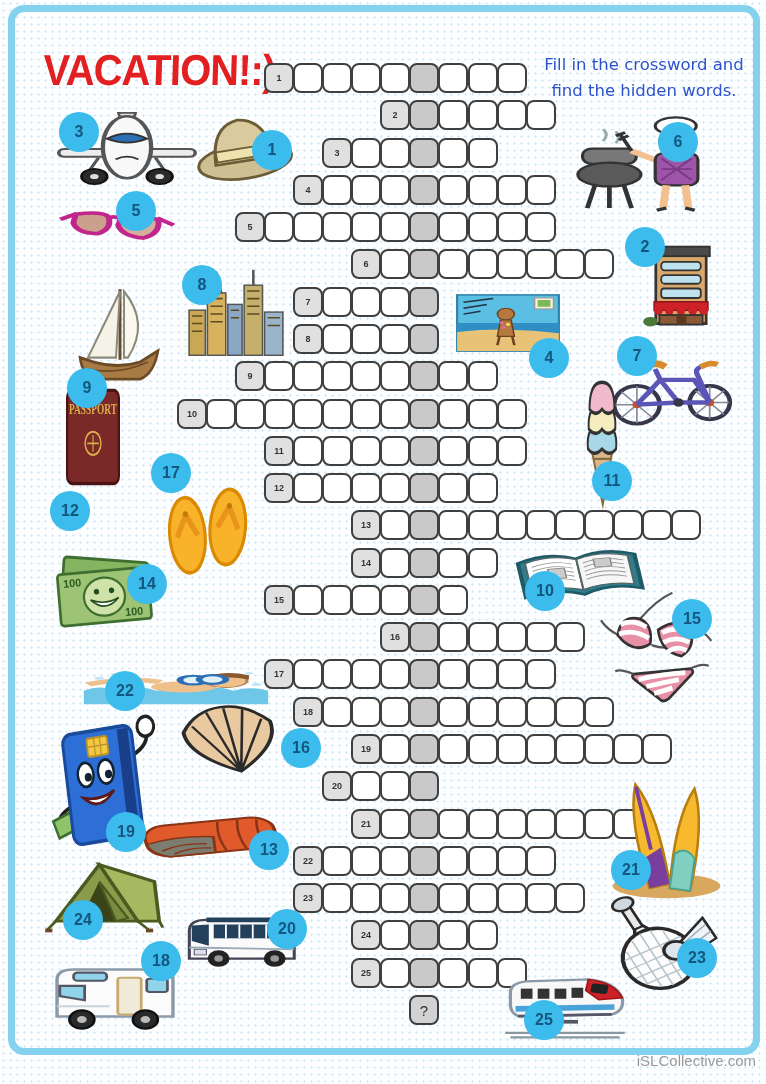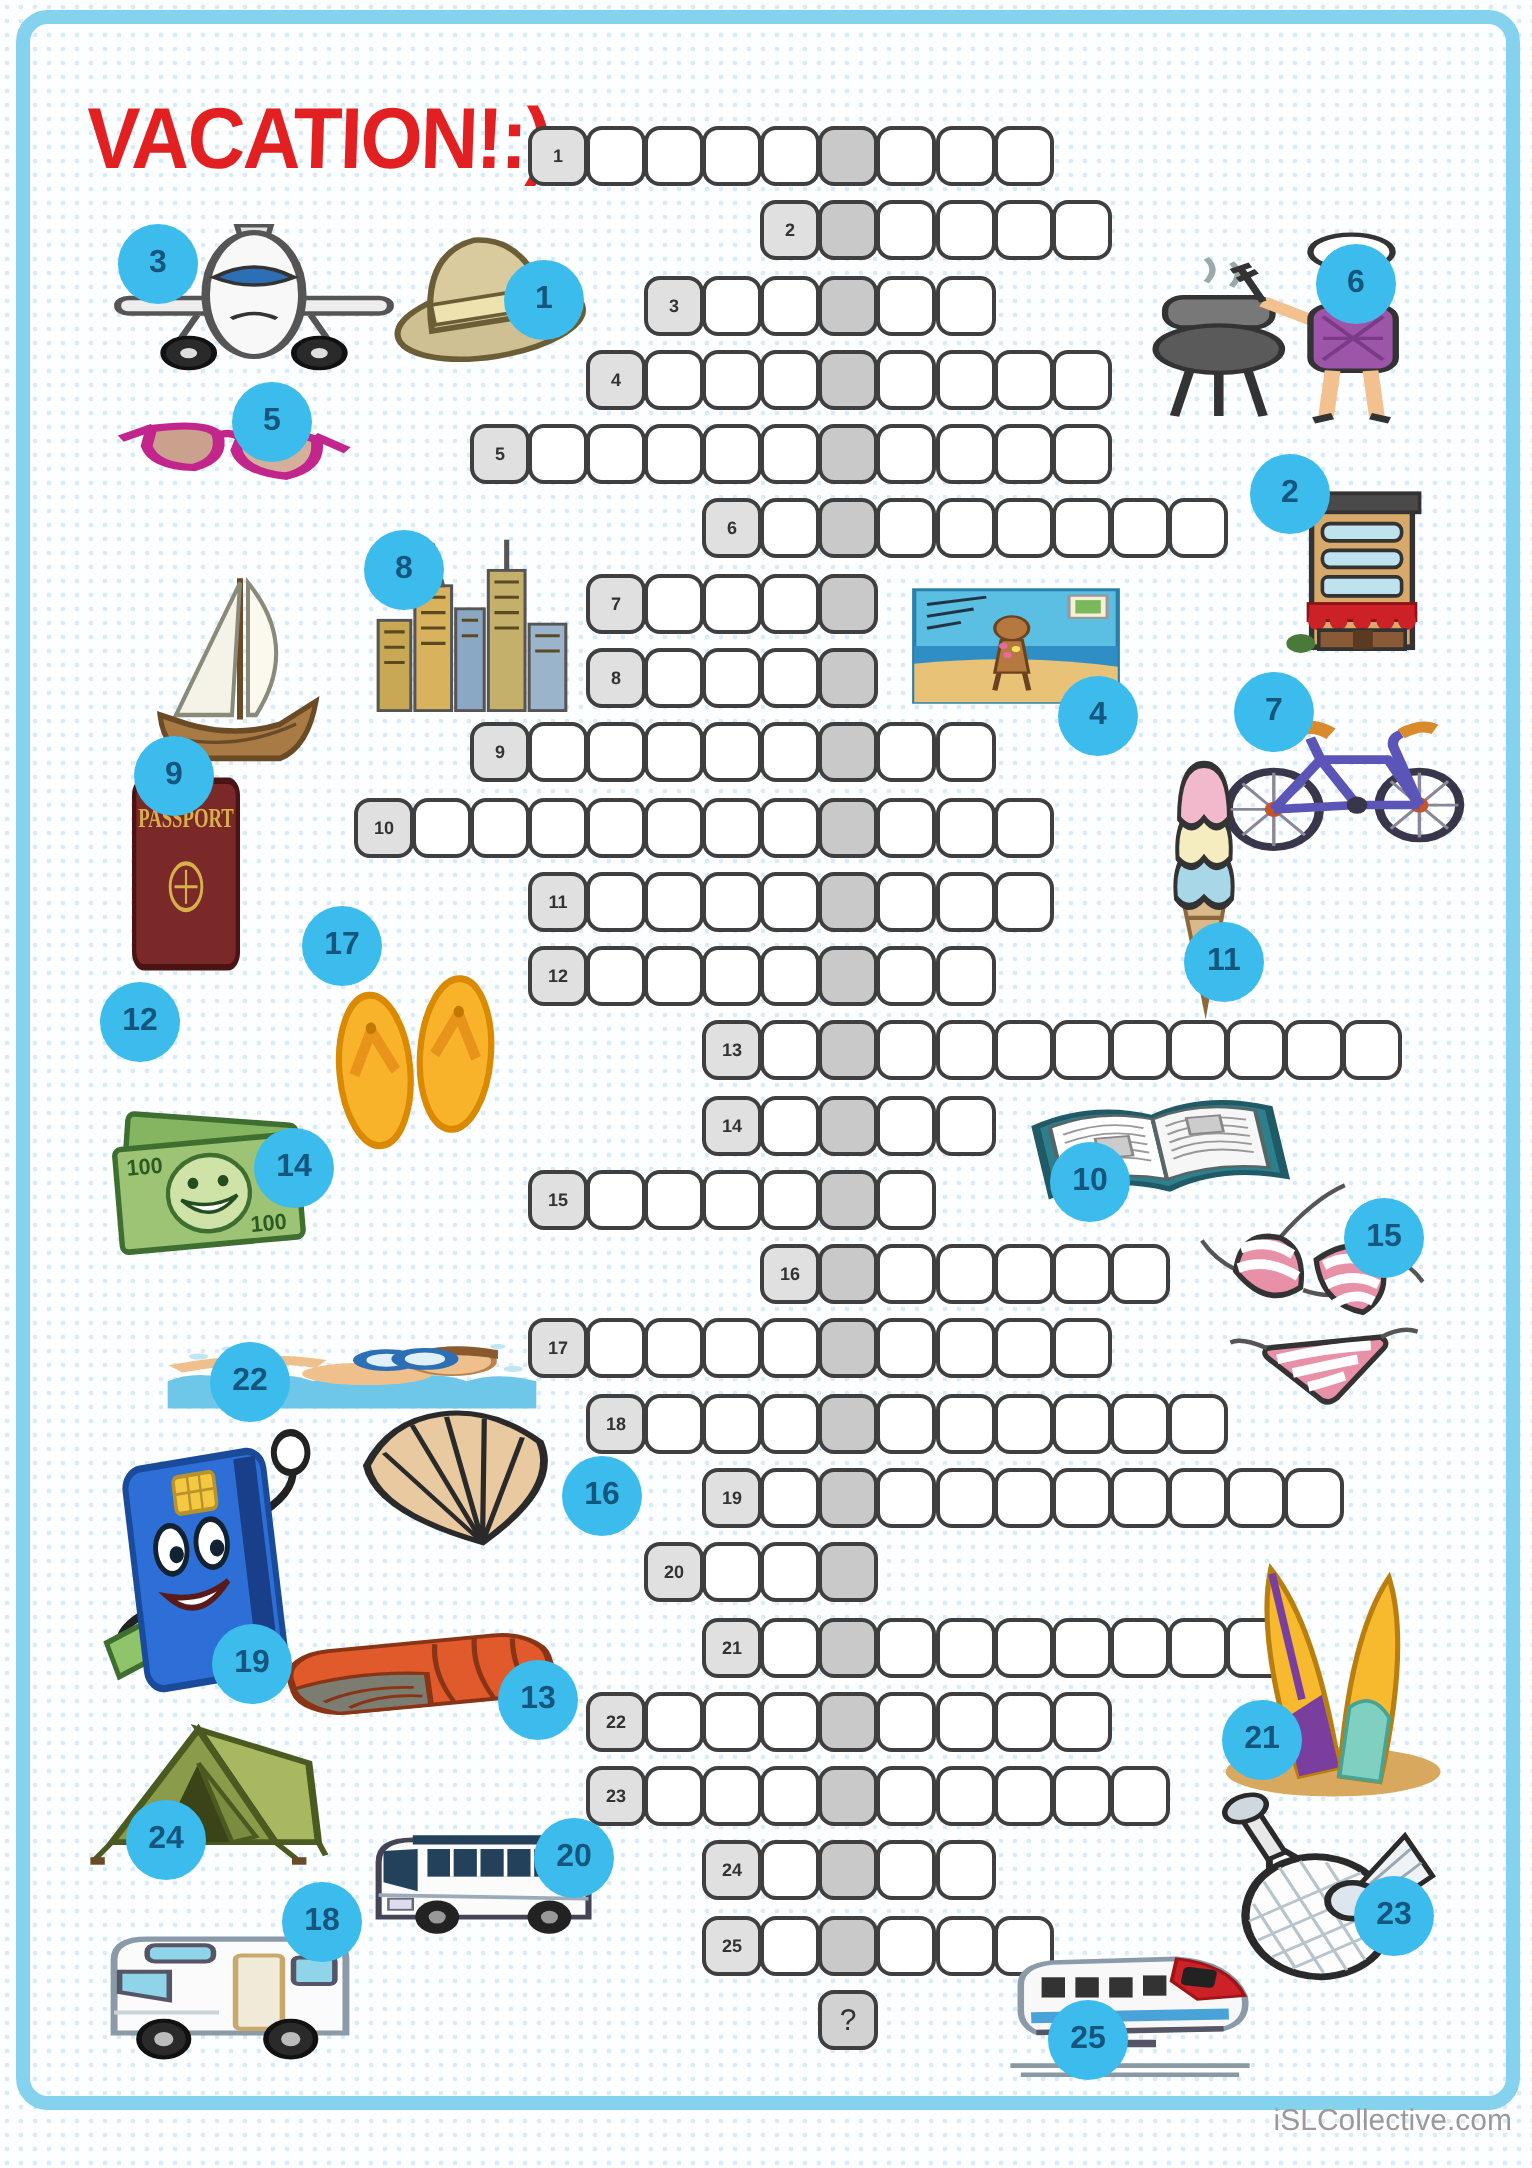--- a/index.html
+++ b/index.html
@@ -32,20 +32,22 @@
 </style>
 </head>
 <body>
 
 <div class="page">
   <div class="frame"></div>
 
   <div class="title">VACATION!:)</div>
 
   <div class="instructions">
+    <div>Fill in the crossword and</div>
+    <div>find the hidden words.</div>
   </div>
 
   <div id="grid-layer">
       <div class="cell num" style="left: 264px; top: 63px;">
         <span>1</span>
       </div>
       <div class="cell" style="left: 293px; top: 63px;"></div>
       <div class="cell" style="left: 322px; top: 63px;"></div>
       <div class="cell" style="left: 351px; top: 63px;"></div>
       <div class="cell" style="left: 380px; top: 63px;"></div>

